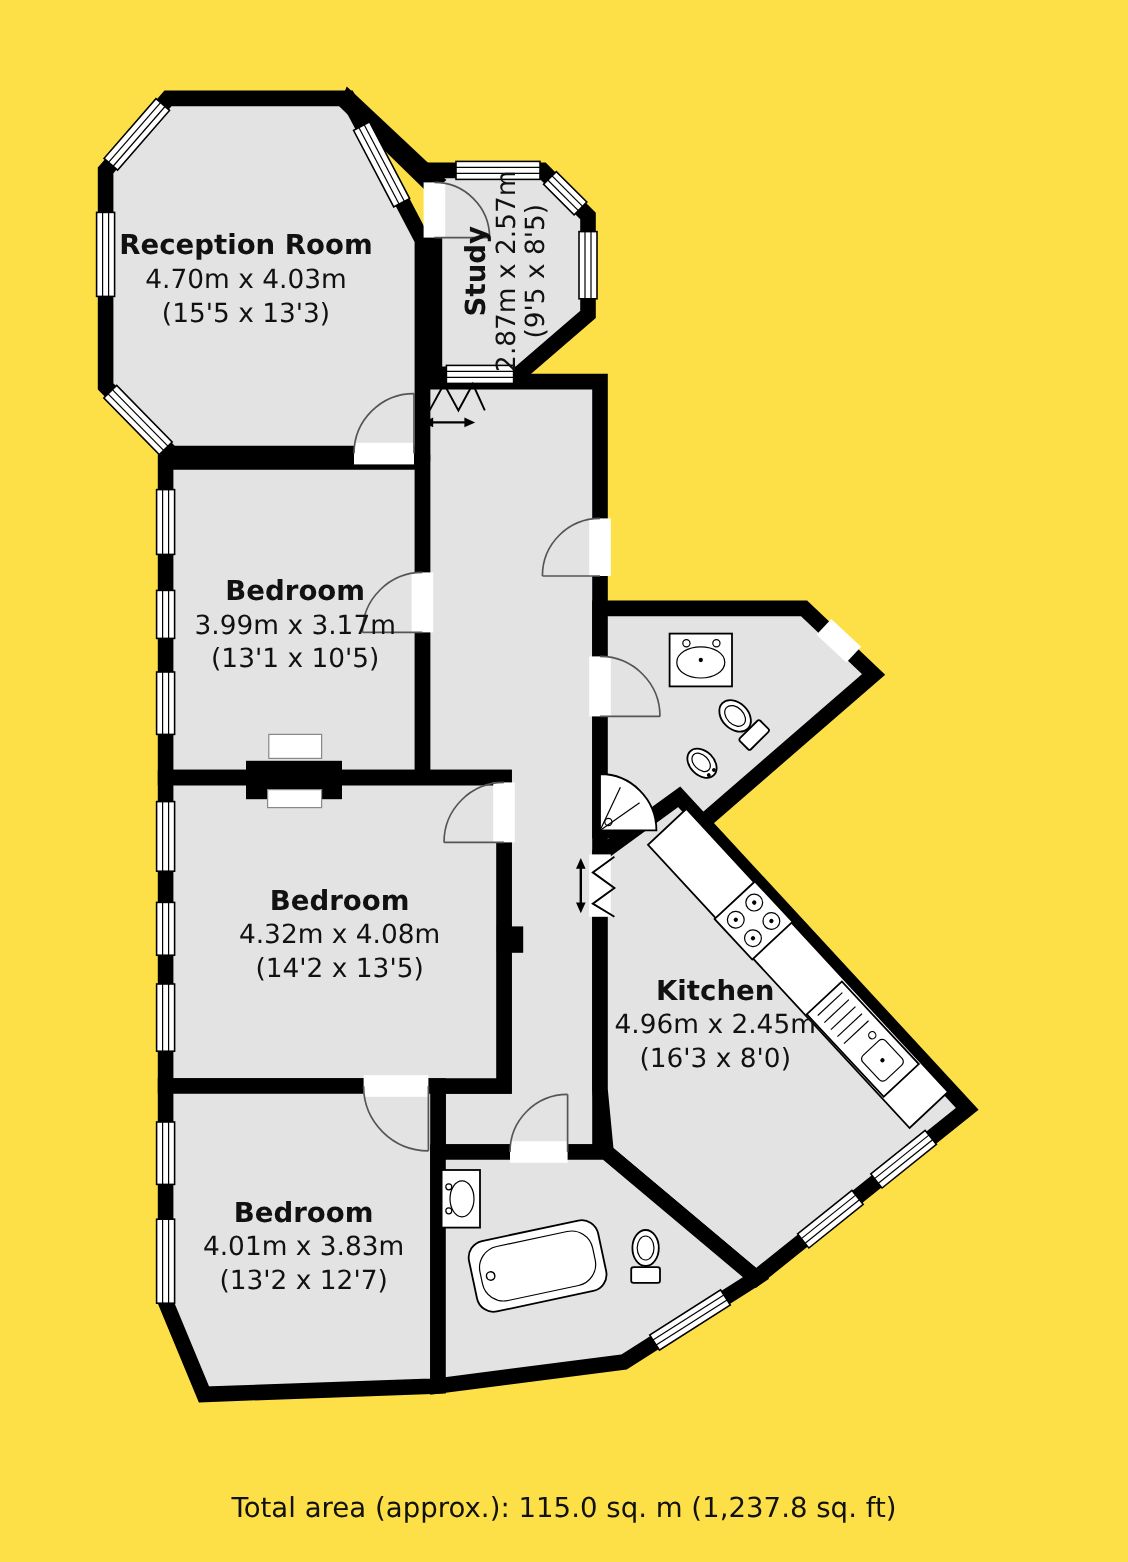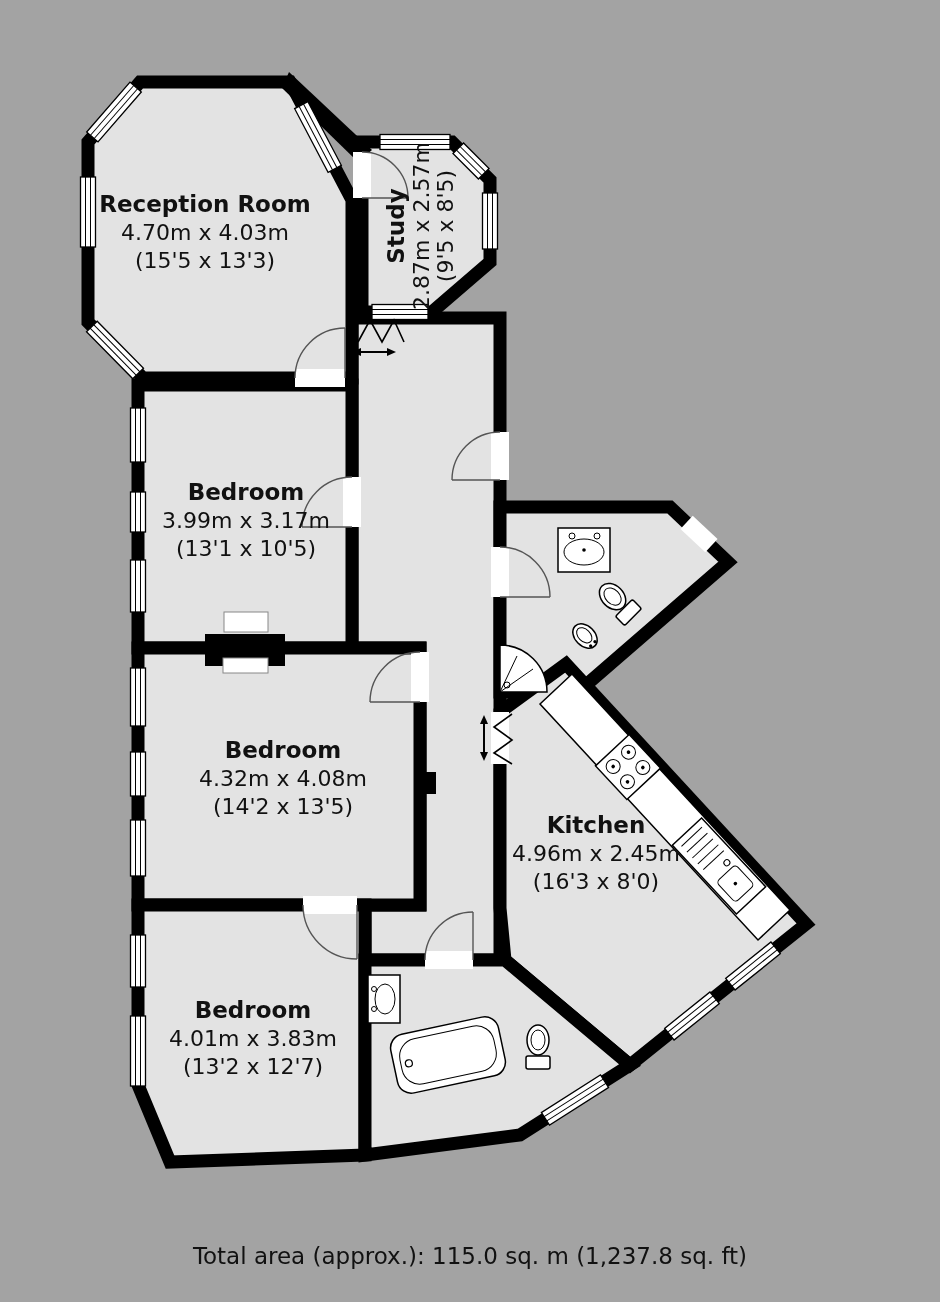--- a/index.html
+++ b/index.html
@@ -1,16 +1,16 @@
 <!DOCTYPE html>
 <html><head>
 <meta charset="utf-8">
 <style>
   html,body{margin:0;padding:0;background:#ffffff;}
-  .page{width:940px;height:1302px;position:relative;background:#a3a3a3;font-family:"DejaVu Sans",sans-serif;}
+  .page{width:940px;height:1302px;position:relative;background:#fde047;font-family:"DejaVu Sans",sans-serif;}
   svg{display:block;}
   .room{fill:#e3e3e3;stroke:#000;stroke-width:13;stroke-linejoin:miter;}
   .win{fill:#fff;stroke:#000;stroke-width:1.3;}
   .winline{stroke:#000;stroke-width:1;fill:none;}
   .gap{fill:#fff;stroke:none;}
   .arc{fill:none;stroke:#555;stroke-width:1.4;}
   .leaf{stroke:#555;stroke-width:1.4;fill:none;}
   .fx{fill:#fff;stroke:#000;stroke-width:1.5;}
   .fx2{fill:none;stroke:#000;stroke-width:1;}
   .sym{fill:none;stroke:#000;stroke-width:1.6;}

